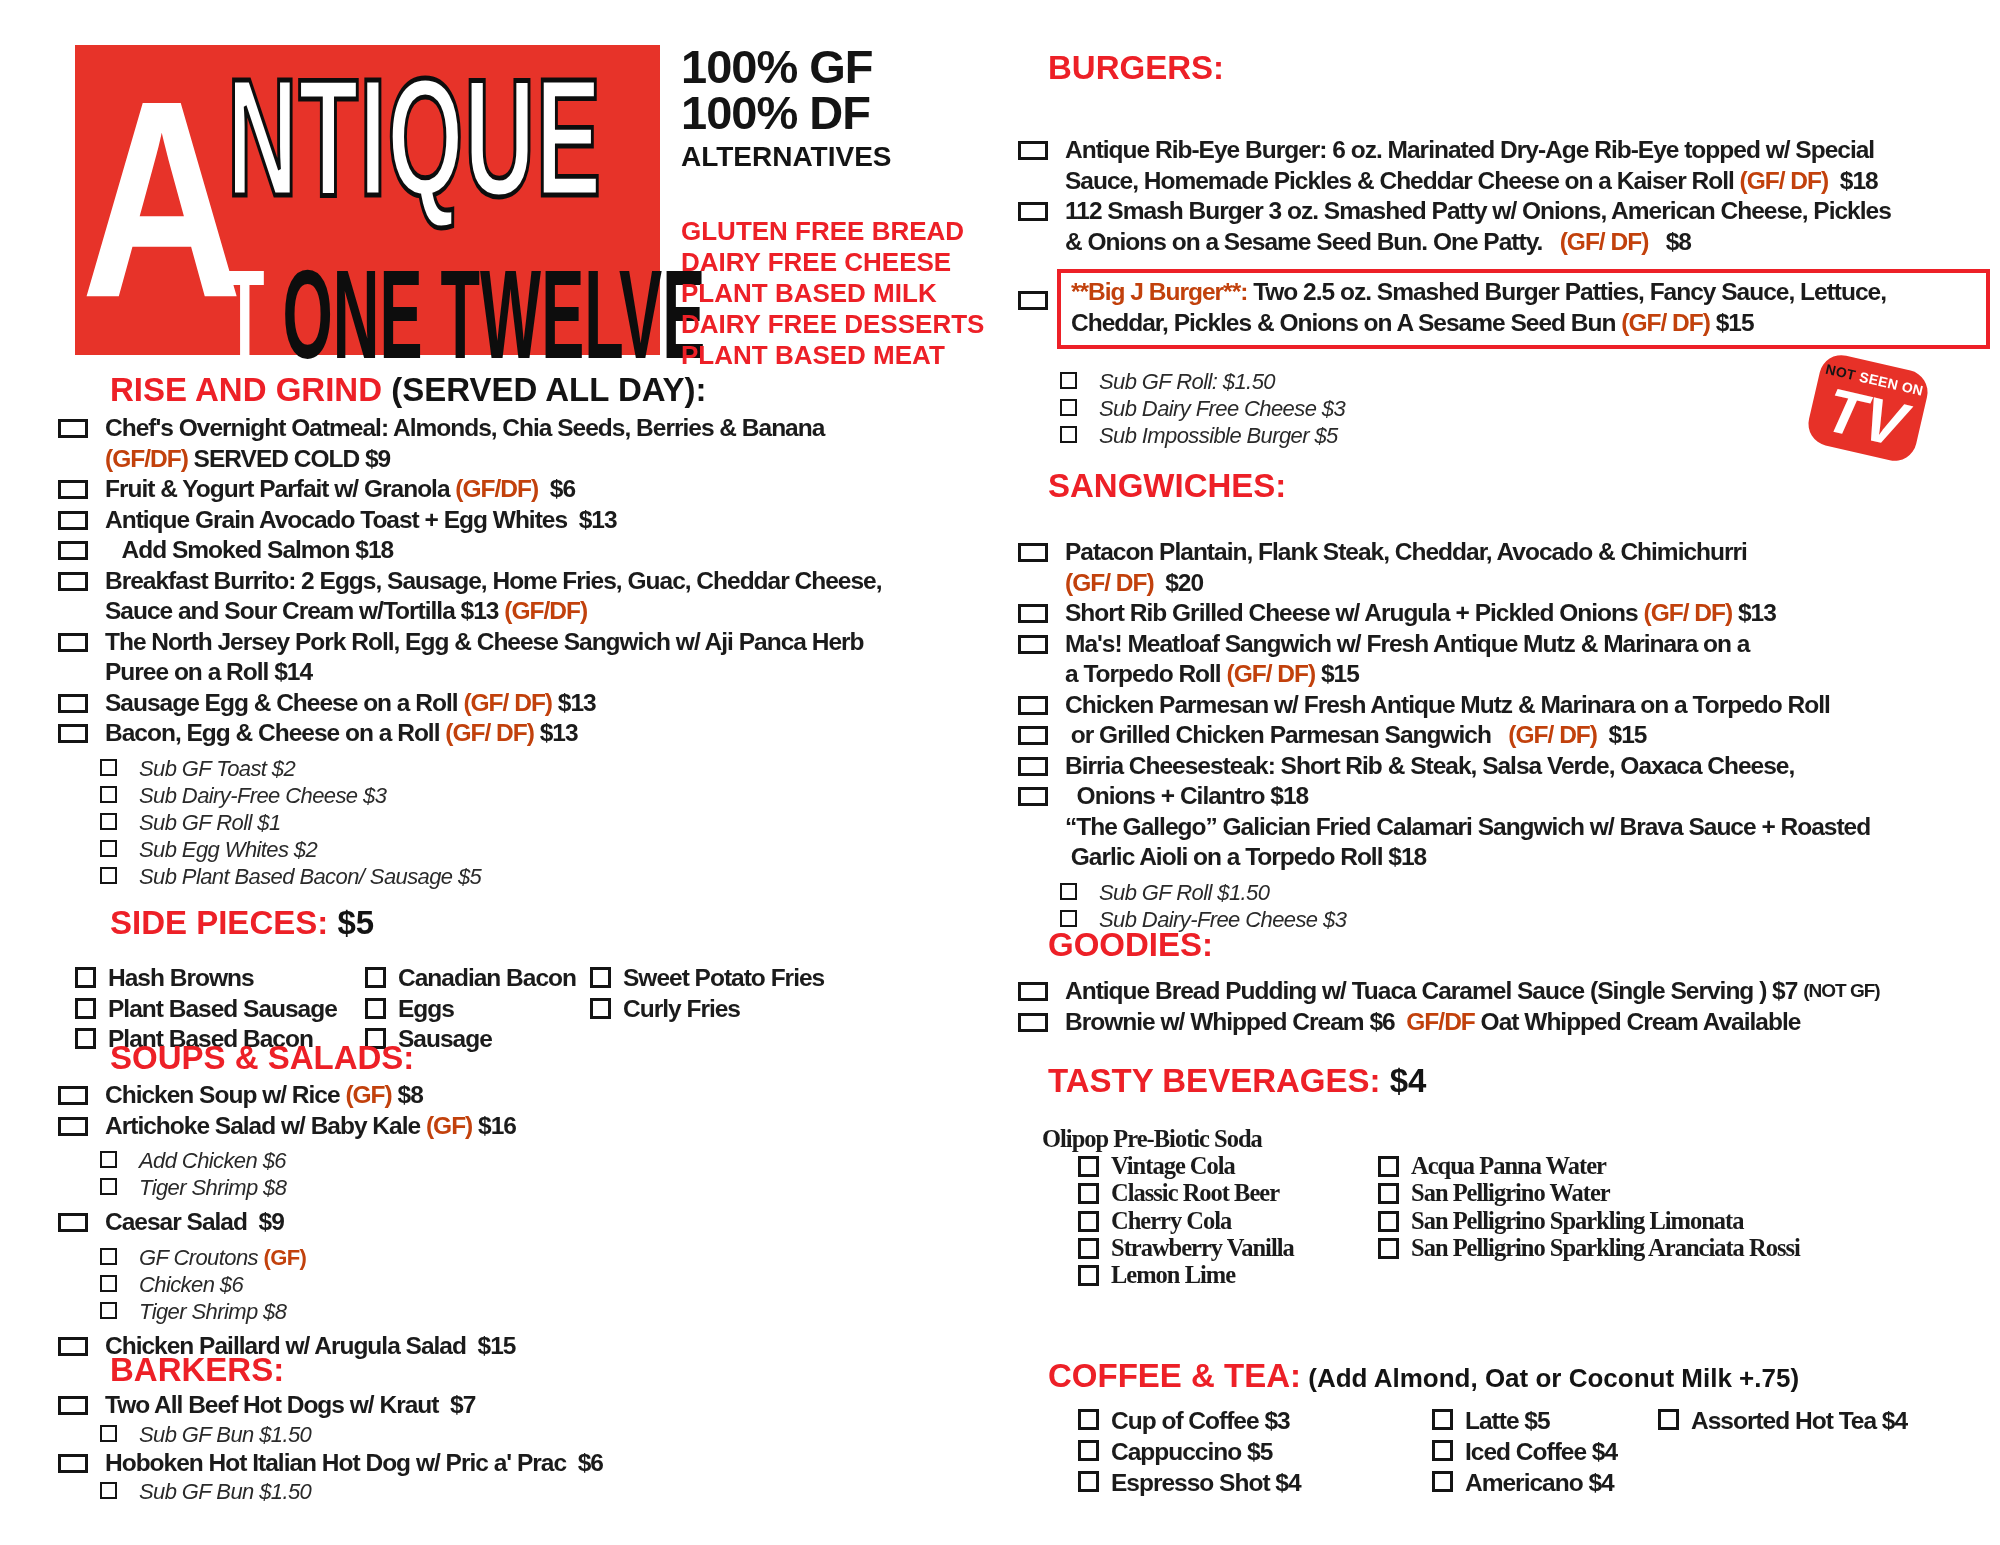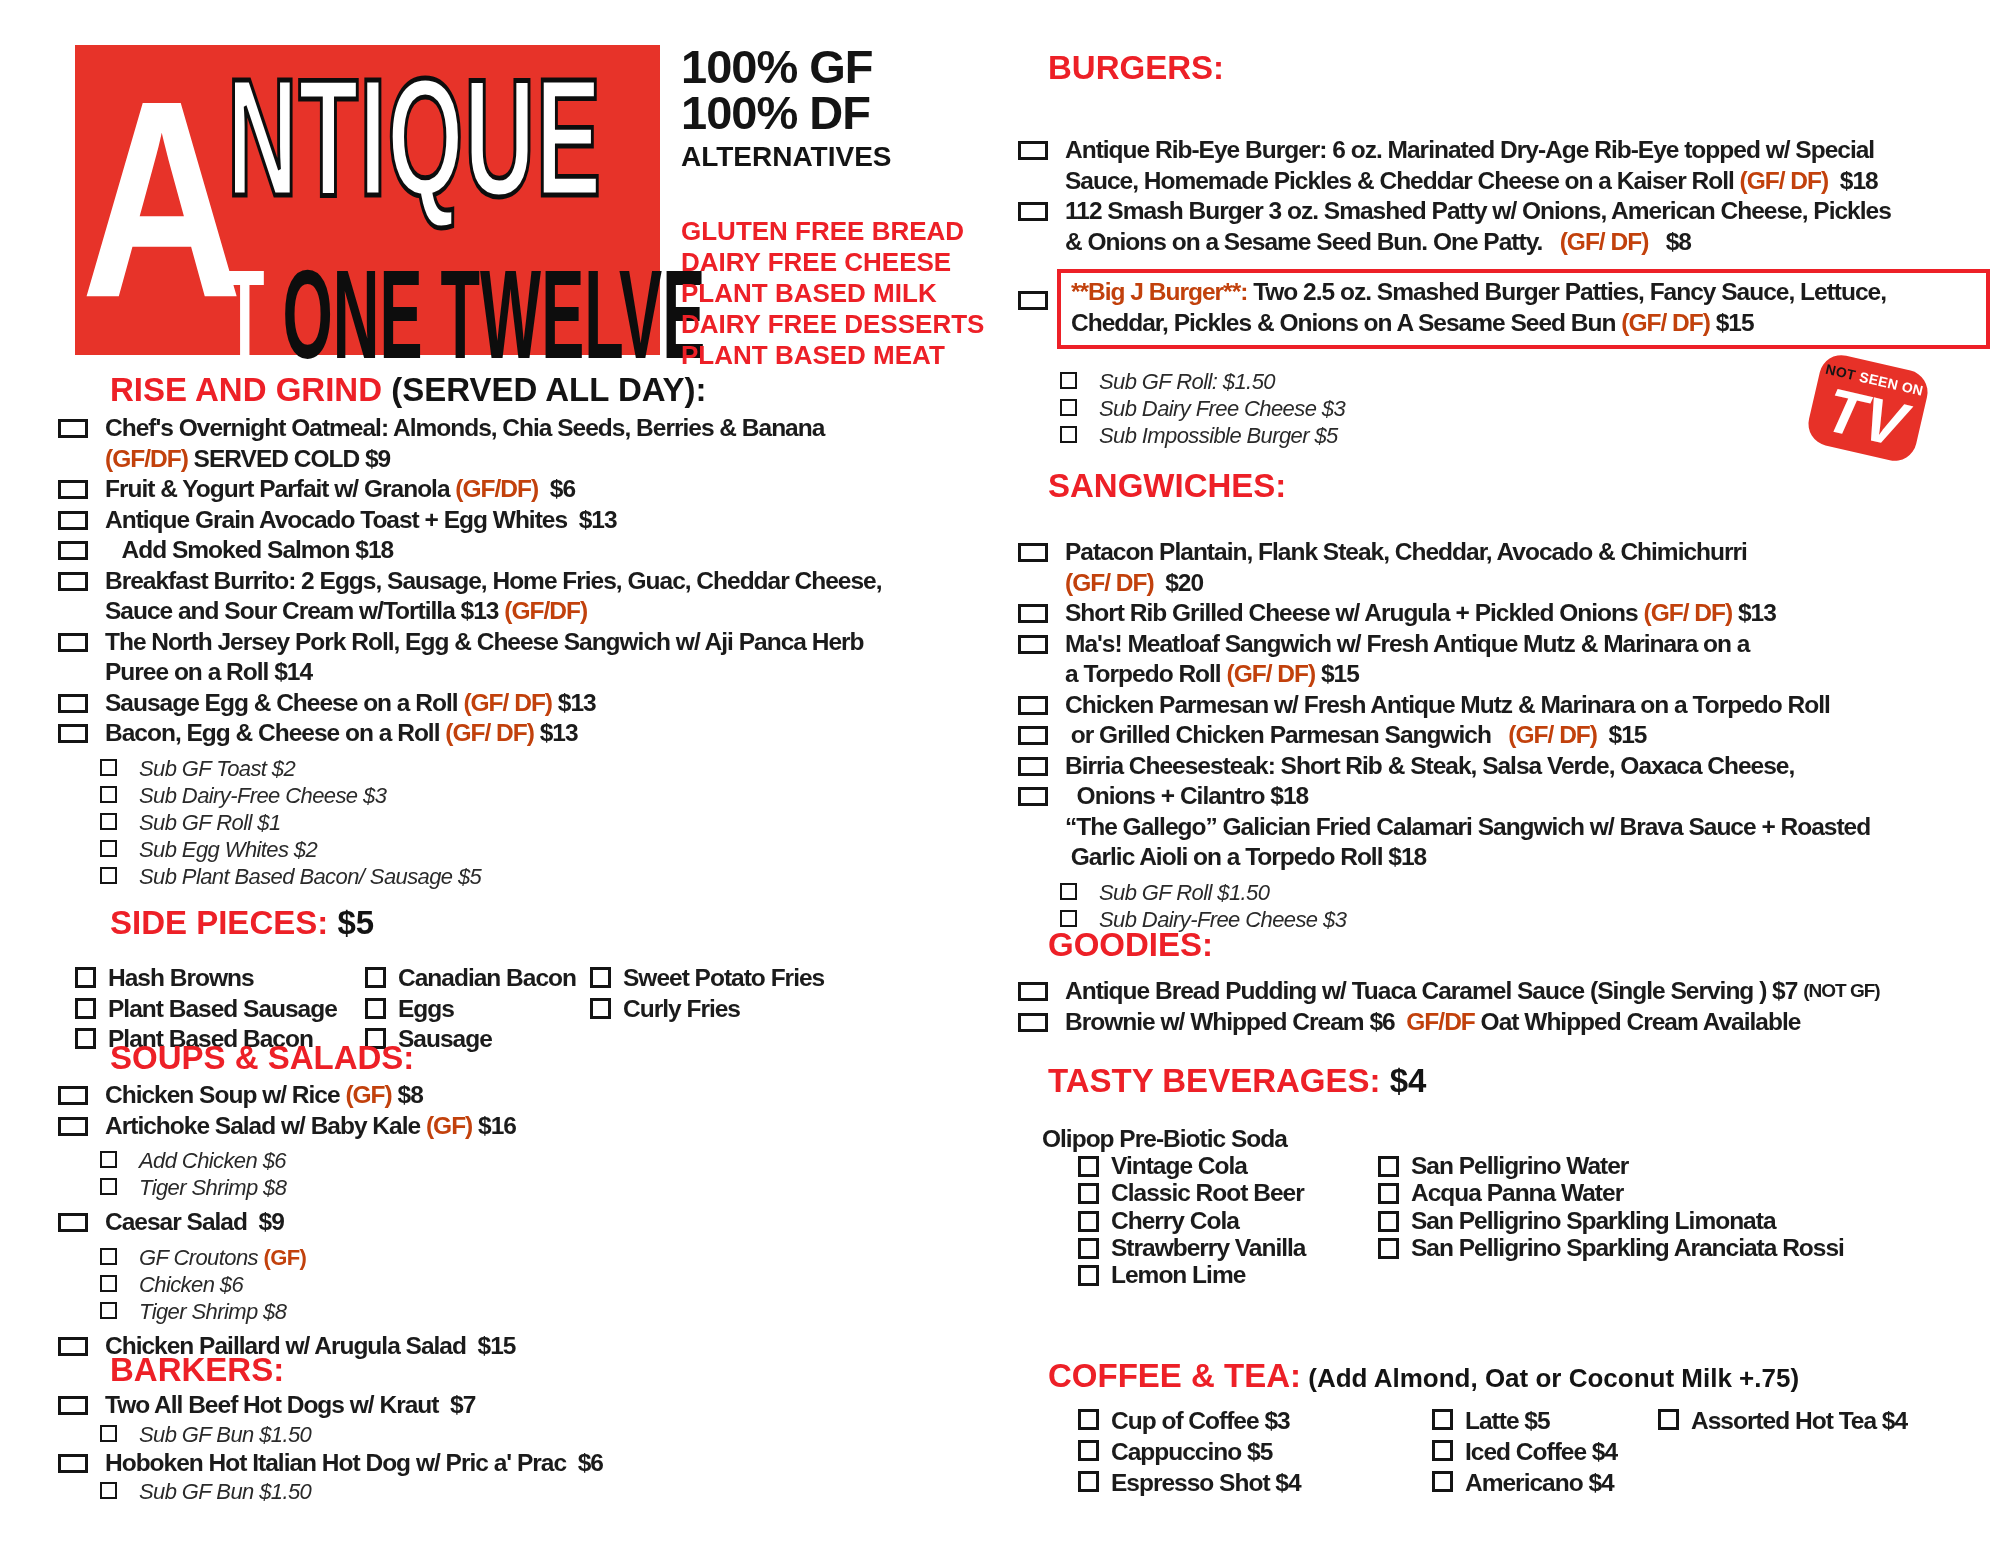--- a/index.html
+++ b/index.html
@@ -71,21 +71,21 @@
   #sec-goodies .lines{margin-top:11px;}
   #sec-bev{left:1018px;top:1061px;width:980px;}
   #sec-bev .lead{margin:24px 0 0 24px;}
   #sec-bev .cols{display:flex;margin-left:60px;}
   #sec-bev .col0{width:300px;}
   #sec-coffee{left:1018px;top:1356px;width:980px;}
   #sec-coffee .cols{display:flex;margin-left:60px;margin-top:7px;}
   #sec-coffee .col0{width:354px;}
   #sec-coffee .col1{width:226px;}
   #sec-bev .line{line-height:27.2px;}
-  #sec-bev .main{line-height:27.2px;}
+  #sec-bev .main{line-height:27.2px;font-family:Liberation Serif, serif;}
   #sec-coffee .main{line-height:31px;}
 
   
   .badge{position:absolute;left:1813px;top:362px;width:110px;height:92px;background:#e73128;border-radius:22px;
          transform:rotate(13deg);}
   .badge .top{position:absolute;left:0;right:0;top:9px;text-align:center;font-size:14px;font-weight:800;
               color:#fff;letter-spacing:0.3px;white-space:pre;}
   .badge .top .not{color:#141414;}
   .badge .tv{position:absolute;left:0;right:0;top:20px;text-align:center;font-size:62px;font-weight:800;
              color:#fff;font-style:italic;}
@@ -244,22 +244,22 @@
     <div class="lead line main"><span class="blk">Olipop Pre-Biotic Soda</span></div>
     <div class="cols">
       <div class="col0">
           <div class="line main colline"><span class="cb cb1"></span><span class="blk">Vintage Cola</span></div>
           <div class="line main colline"><span class="cb cb1"></span><span class="blk">Classic Root Beer</span></div>
           <div class="line main colline"><span class="cb cb1"></span><span class="blk">Cherry Cola</span></div>
           <div class="line main colline"><span class="cb cb1"></span><span class="blk">Strawberry Vanilla</span></div>
           <div class="line main colline"><span class="cb cb1"></span><span class="blk">Lemon Lime</span></div>
         </div>
       <div class="col1">
+          <div class="line main colline"><span class="cb cb1"></span><span class="blk">Acqua Panna Water</span></div>
           <div class="line main colline"><span class="cb cb1"></span><span class="blk">San Pelligrino Water</span></div>
-          <div class="line main colline"><span class="cb cb1"></span><span class="blk">Acqua Panna Water</span></div>
           <div class="line main colline"><span class="cb cb1"></span><span class="blk">San Pelligrino Sparkling Limonata</span></div>
           <div class="line main colline"><span class="cb cb1"></span><span class="blk">San Pelligrino Sparkling Aranciata Rossi</span></div>
         </div>
     </div>
   </div>
 
   <div class="sec right sq" id="sec-coffee">
     <div class="sec-h"><span class="red">COFFEE &amp; TEA:</span><span class="blk small"> (Add Almond, Oat or Coconut Milk +.75)</span></div>
     <div class="cols">
       <div class="col0">

